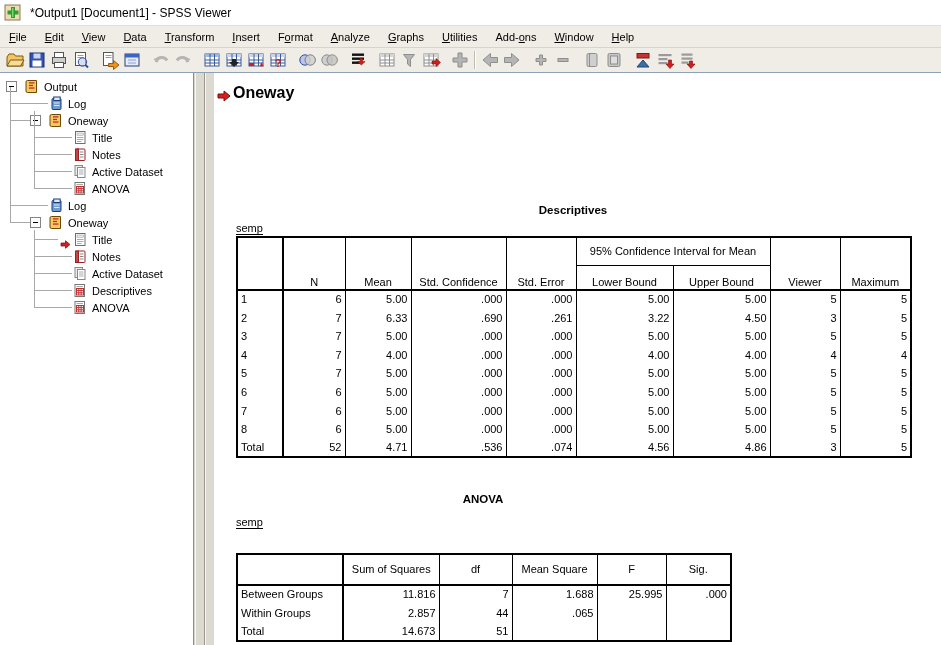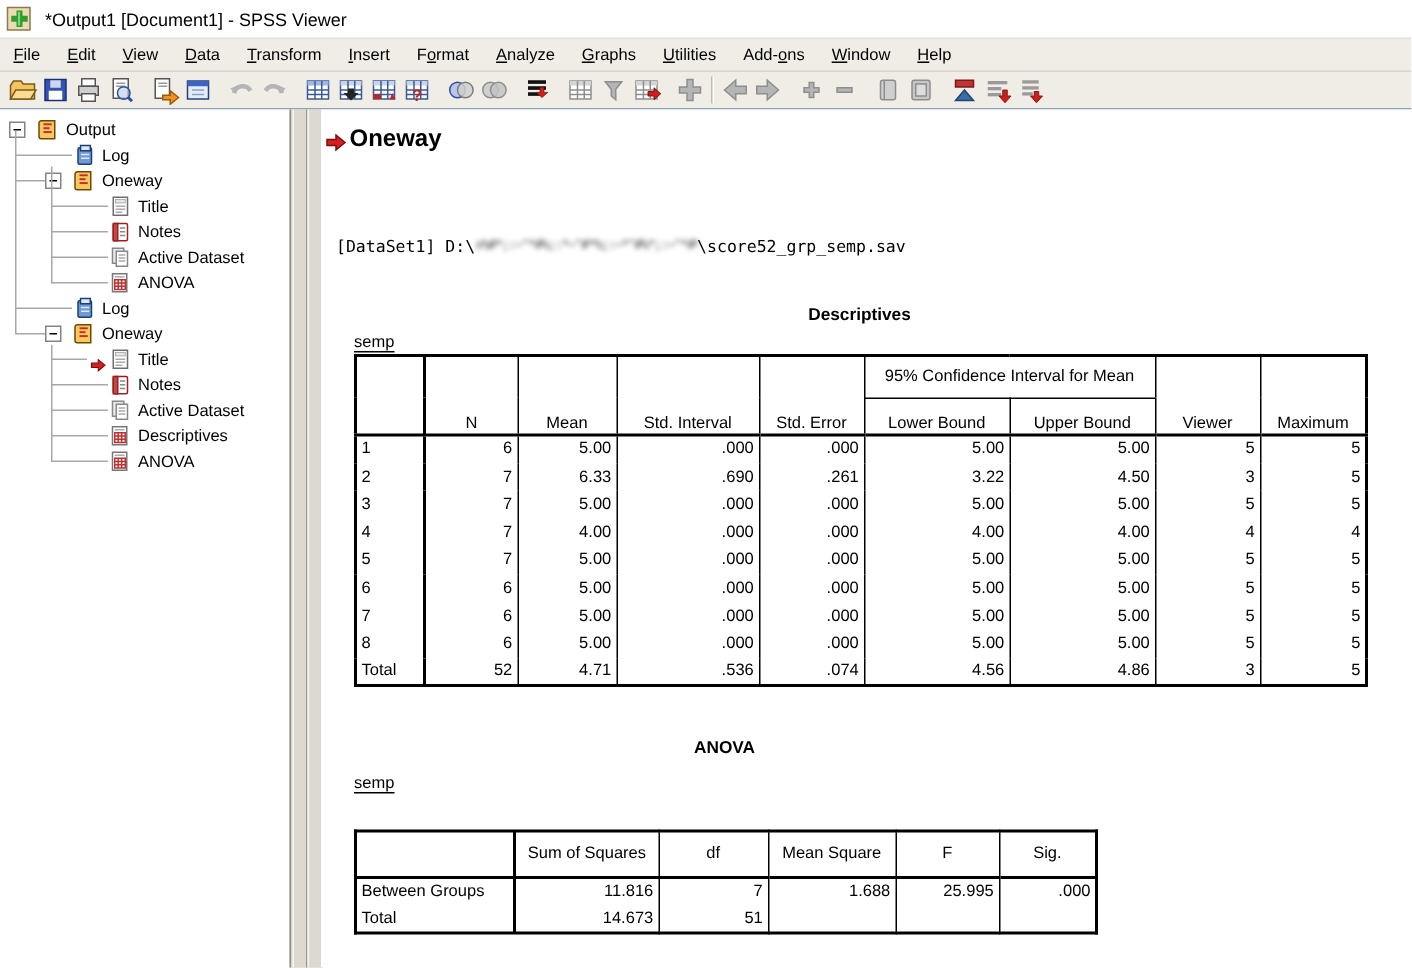--- a/index.html
+++ b/index.html
@@ -513,21 +513,20 @@
 
     <div class="content">
 
       <span class="h-arrow">
         <svg width="14" height="12" viewBox="0 0 14 12">
           <path d="M1 4 h6 V1 l6 5 -6 5 V8 H1 z" fill="#d42020" stroke="#7c0d0d" stroke-width="1"></path>
         </svg>
       </span>
       <div class="heading">Oneway</div>
 
-      <div class="datasetline"><span>[DataSet1] D:\</span><span class="obscured">x%#*;:~^*#%;:*~^#*%;:~*^#%*;:~^*#%;</span><span>\score52_grp_semp.sav</span></div>
 
       <div class="tbl-title" style="left:22px;top:131px;width:674px">Descriptives</div>
       <div class="corner-label" style="left:22px;top:149px">semp</div>
       <div id="desc-table-slot">
           <table class="spss" style="left:22px;top:163px;width:674px">
             <colgroup>
               <col style="width:46px">
               <col style="width:62px">
               <col style="width:66px">
               <col style="width:95px">
@@ -535,21 +534,21 @@
               <col style="width:97px">
               <col style="width:97px">
               <col style="width:70px">
               <col style="width:71px">
             </colgroup>
             <tbody>
               <tr style="height:28px">
     <td class="rowlab" rowspan="2"></td>
     <td class="hdrc vln" rowspan="2">N</td>
     <td class="hdrc vln" rowspan="2">Mean</td>
-    <td class="hdrc vln" rowspan="2">Std. Interval</td>
+    <td class="hdrc vln" rowspan="2">Std. Confidence</td>
     <td class="hdrc vln" rowspan="2">Std. Error</td>
     <td class="hdrc vln spanbot" colspan="2" style="vertical-align:middle">95% Confidence Interval for Mean</td>
     <td class="hdrc vln" rowspan="2">Viewer</td>
     <td class="hdrc vln" rowspan="2">Maximum</td>
   </tr>
               <tr style="height:25px">
     <td class="hdrc vln">Lower Bound</td>
     <td class="hdrc vln">Upper Bound</td>
   </tr>
               <tr style="height:18.6px" class="firstbody">
@@ -678,20 +677,28 @@
               </tr>
               <tr style="height:18.6px">
                 <td class="rowlab" style="border-top:2px solid #000;">Between Groups</td>
                 <td class="num vln" style="border-top:2px solid #000;">11.816</td>
                 <td class="num vln" style="border-top:2px solid #000;">7</td>
                 <td class="num vln" style="border-top:2px solid #000;">1.688</td>
                 <td class="num vln" style="border-top:2px solid #000;">25.995</td>
                 <td class="num vln" style="border-top:2px solid #000;">.000</td>
               </tr>
               <tr style="height:18.6px">
+                <td class="rowlab" style="">Within Groups</td>
+                <td class="num vln" style="">2.857</td>
+                <td class="num vln" style="">44</td>
+                <td class="num vln" style="">.065</td>
+                <td class="num vln" style=""></td>
+                <td class="num vln" style=""></td>
+              </tr>
+              <tr style="height:18.6px">
                 <td class="rowlab" style="">Total</td>
                 <td class="num vln" style="">14.673</td>
                 <td class="num vln" style="">51</td>
                 <td class="num vln" style=""></td>
                 <td class="num vln" style=""></td>
                 <td class="num vln" style=""></td>
               </tr>
             </tbody>
           </table>
         </div>

